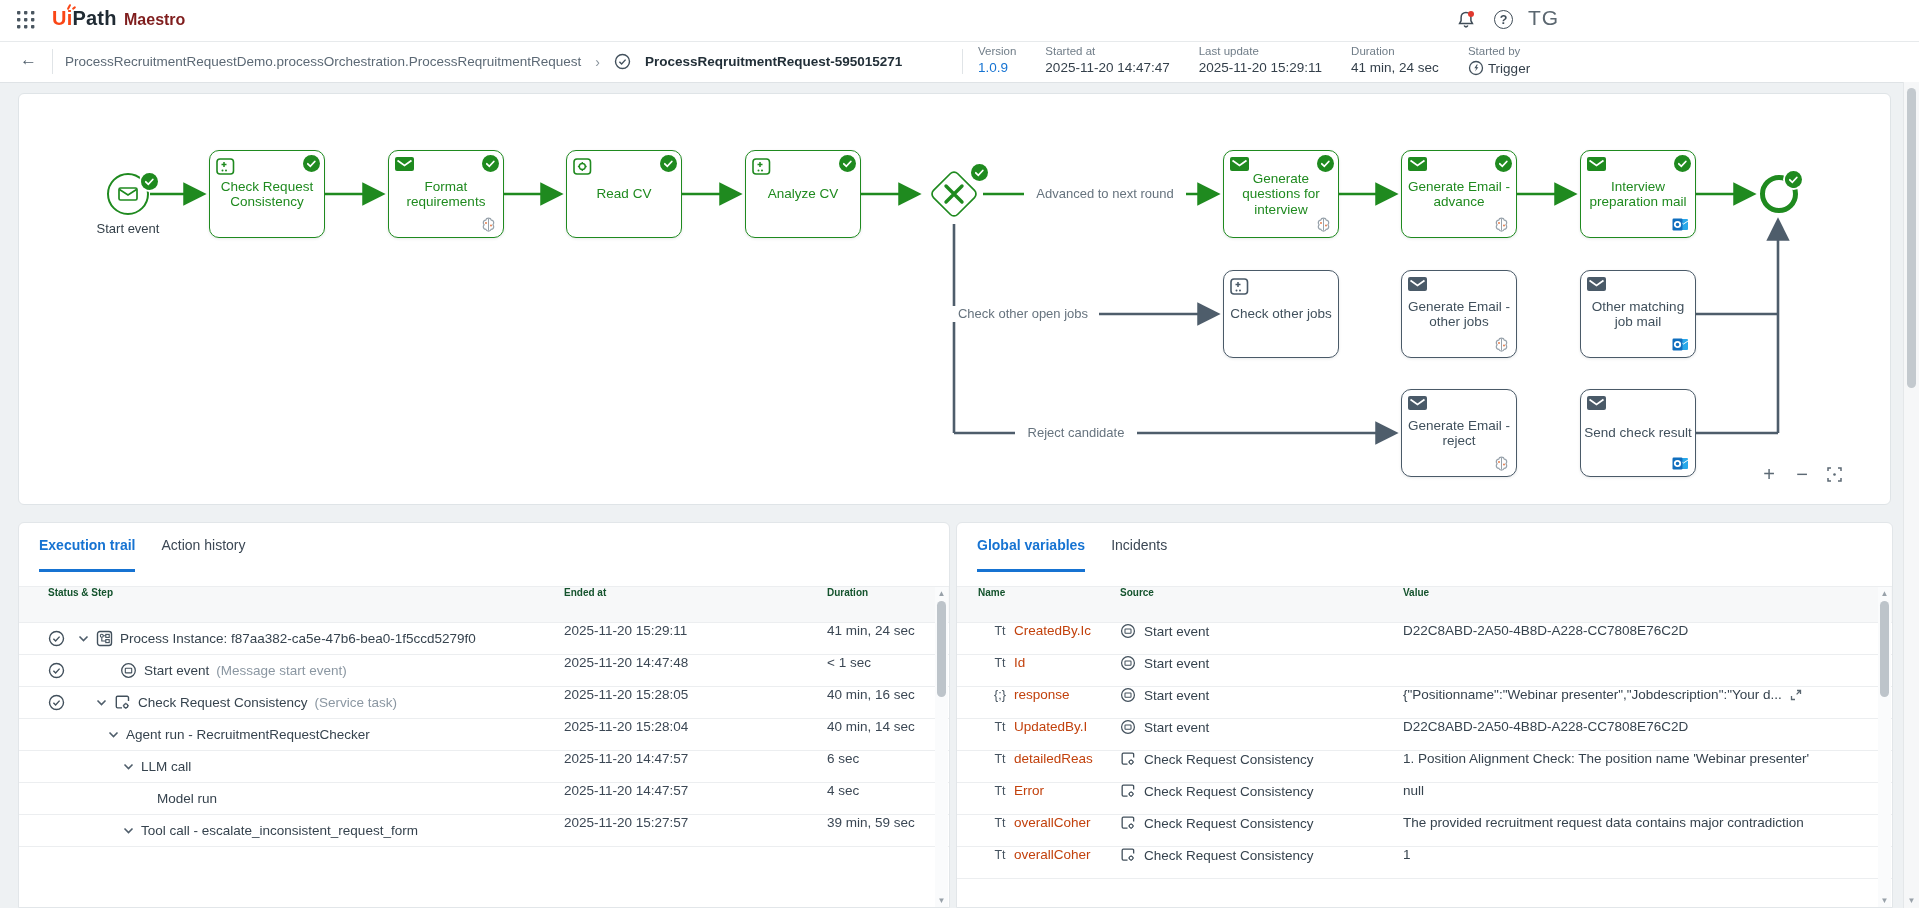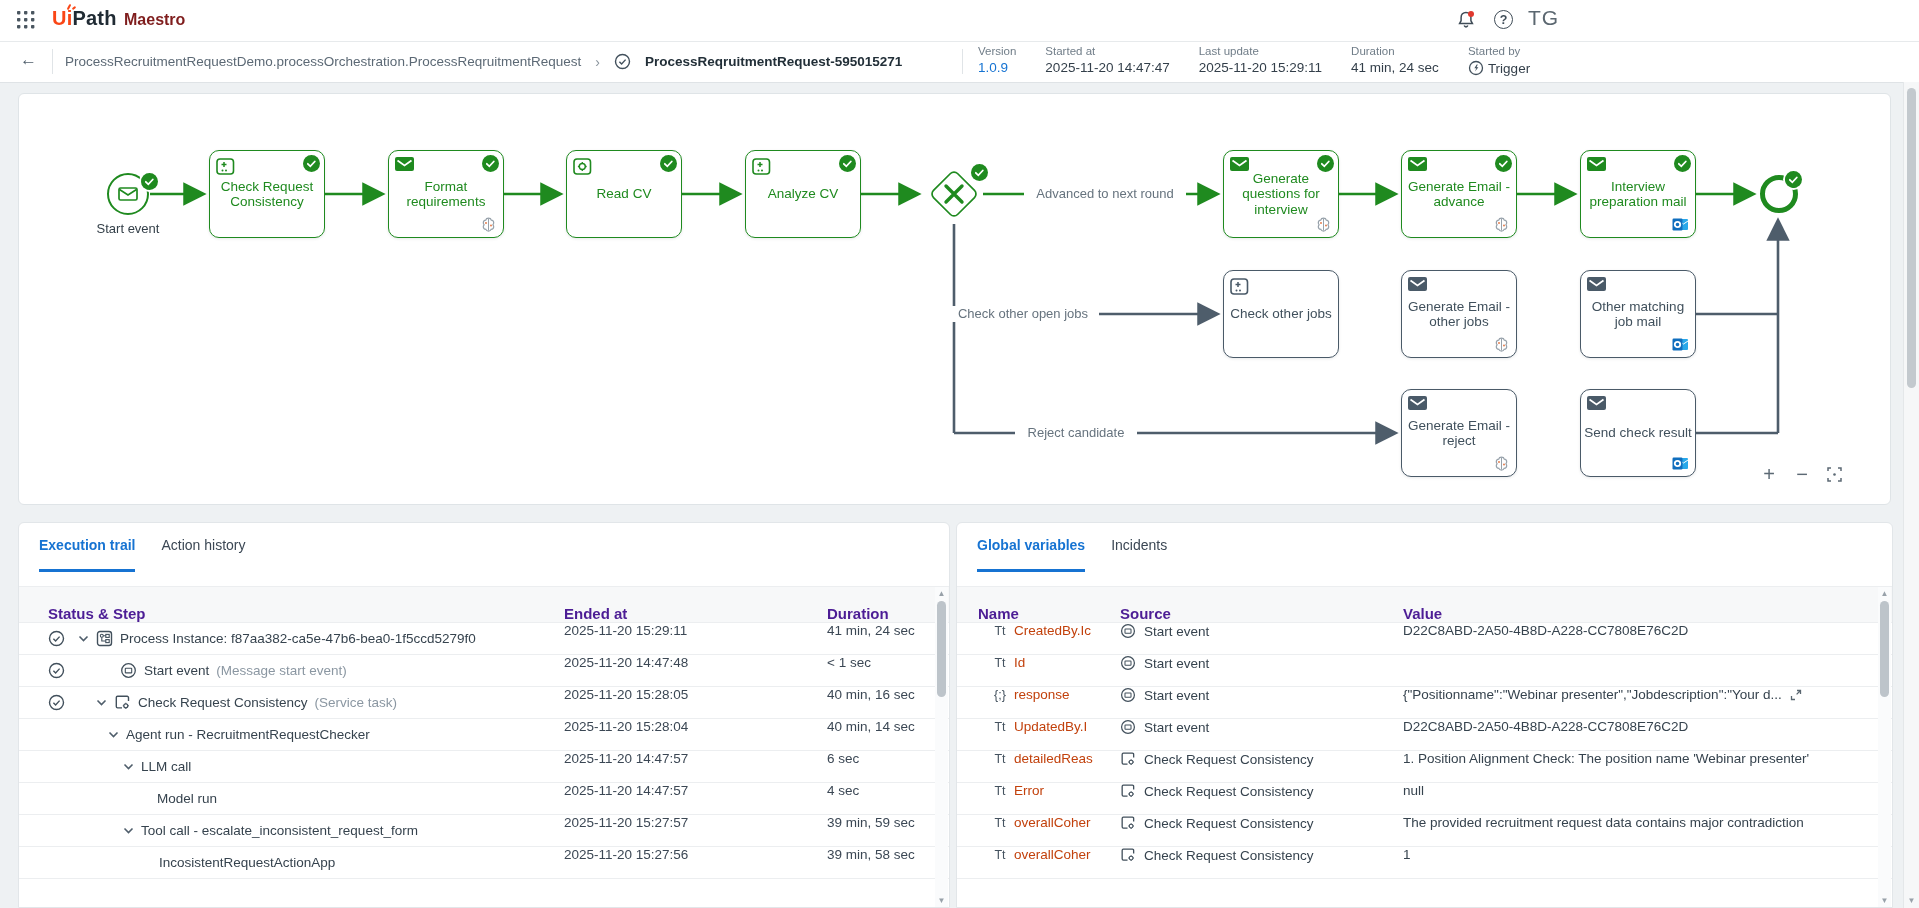--- a/index.html
+++ b/index.html
@@ -56,21 +56,21 @@
   .zctrl{position:absolute;top:367px;width:26px;height:26px;color:#5c6974;font-size:20px;display:flex;align-items:center;
     justify-content:center;cursor:pointer;border-radius:4px;}
   
   .panel{position:absolute;top:522px;height:386px;background:#fff;border:1px solid #e2e6e9;border-radius:6px 6px 0 0;box-sizing:border-box;overflow:hidden;}
   .panel.left{left:18px;width:932px;}
   .panel.right{left:956px;width:937px;}
   .tabs{display:flex;gap:26px;padding:14px 0 0 20px;height:49px;box-sizing:border-box;}
   .tab{font-size:14px;color:#3b4754;padding-bottom:15px;cursor:pointer;}
   .tab.active{color:var(--blue);font-weight:bold;border-bottom:3px solid var(--blue);}
   .thead{position:absolute;left:0;top:63px;width:100%;height:37px;background:#f7f8f9;border-top:1px solid #eceef0;
-    border-bottom:1px solid #eceef0;display:flex;align-items:flex-end;font-size:15px;font-weight:bold;color:#4c1d95;box-sizing:border-box;}
+    border-bottom:1px solid #eceef0;display:flex;align-items:flex-start;font-size:10px;font-weight:bold;color:#14532d;box-sizing:border-box;}
   .tbody{position:absolute;left:0;top:100px;width:100%;}
   .trow,.vrow{display:flex;align-items:flex-start;height:32px;border-bottom:1px solid #eceef0;box-sizing:border-box;cursor:pointer;}
   
   .c-step{width:545px;flex:none;position:relative;height:100%;display:flex;align-items:center;overflow:hidden;}
   .c-ended{width:263px;flex:none;font-size:13.5px;color:#3b4754;white-space:nowrap;overflow:hidden;}
   .c-dur{width:92px;flex:none;font-size:13.5px;color:#3b4754;white-space:nowrap;overflow:hidden;}
   .h-step{width:545px;padding-left:29px;box-sizing:border-box;}
   .h-ended{width:263px;}
   .st{position:absolute;left:29px;top:7px;}
   .sc{display:flex;align-items:center;gap:7px;white-space:nowrap;overflow:hidden;}
@@ -636,29 +636,20 @@
                 <path d="M1.5 1.5l4 4 4-4" stroke="#4f5e6b" stroke-width="1.6" fill="none"></path>
               </svg>
             </span>
           <span class="slabel">Tool call - escalate_inconsistent_request_form</span>
         </div>
       </div>
       <div class="c-ended">2025-11-20 15:27:57</div>
       <div class="c-dur">39 min, 59 sec</div>
     </div>
 
-    <div class="trow">
-      <div class="c-step">
-        <div class="sc" style="margin-left:140px">
-          <span class="slabel">IncosistentRequestActionApp</span>
-        </div>
-      </div>
-      <div class="c-ended">2025-11-20 15:27:56</div>
-      <div class="c-dur">39 min, 58 sec</div>
-    </div>
 
   </div>
   <div class="pscroll">
     <span class="sarrow" style="top:2px">▲</span>
     <span class="thumb"></span>
     <span class="sarrow" style="bottom:2px">▼</span>
   </div>
 </div>
 
 <div class="panel right">

